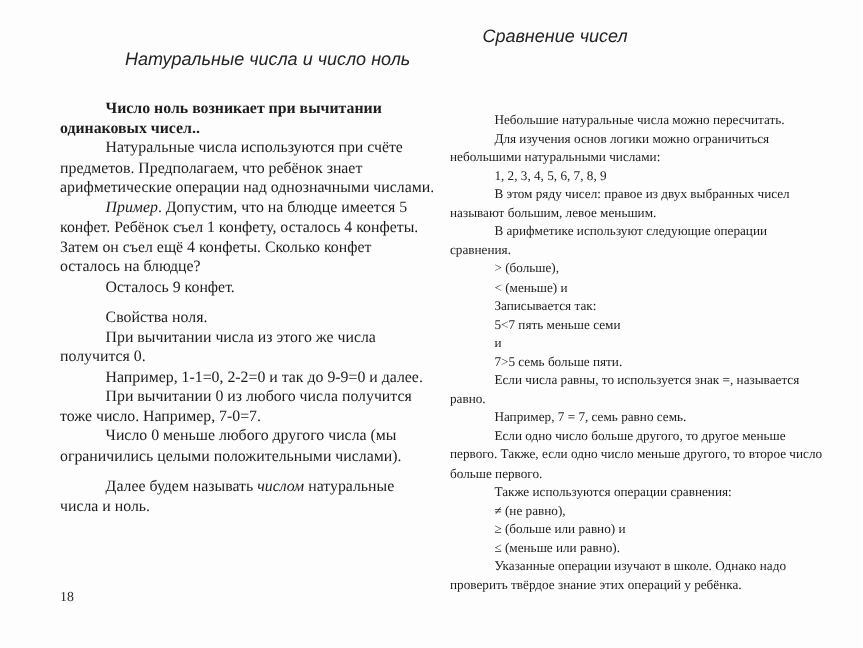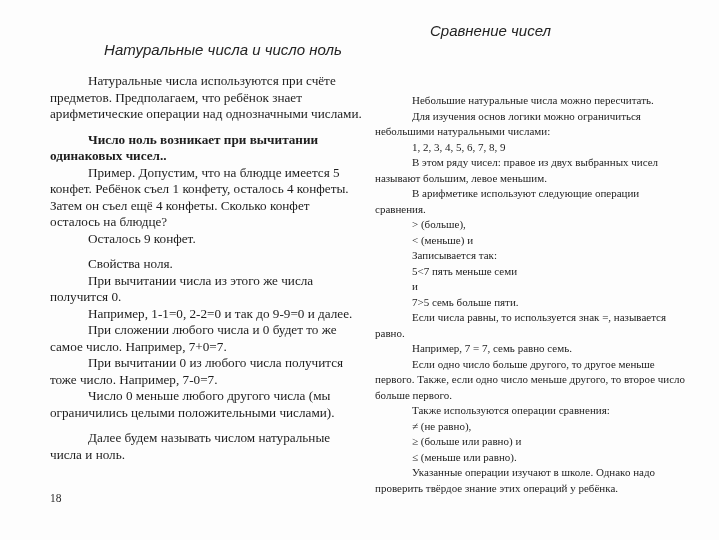--- a/index.html
+++ b/index.html
@@ -25,21 +25,21 @@
     margin: 0;
     color: #242424;
   }
   #left-title {
     left: 67px;
     top: 41px;
     width: 312px;
     text-align: center;
   }
   #right-title {
-    left: 392px;
+    left: 364px;
     top: 22px;
     width: 317px;
     padding-left: 38px;
     box-sizing: border-box;
     text-align: left;
   }
   .page-body {
     position: absolute;
   }
   #left-body {
@@ -64,20 +64,21 @@
   #right-body .para {
     text-indent: 37px;
   }
   .para.gap {
     margin-top: 9px;
   }
   .para.bold {
     font-weight: bold;
   }
   .run-italic {
+    font-style: italic;
   }
   .page-number {
     position: absolute;
     top: 492px;
     font-size: 11.5px;
     color: #2a2a2a;
   }
   #left-pagenum {
     left: 50px;
     width: 312px;
@@ -88,28 +89,27 @@
   }
 </style>
 </head>
 <body>
 
 <div class="spread">
 
   <h1 class="page-title" id="left-title">Натуральные числа и число ноль</h1>
 
   <div class="page-body" id="left-body">
+      <p class="para gap bold"><span class="run">Число ноль возникает при вычитании одинаковых чисел..</span></p>
       <p class="para"><span class="run">Натуральные числа используются при счёте предметов. Предполагаем, что ребёнок знает арифметические операции над однозначными числами.</span></p>
-      <p class="para gap bold"><span class="run">Число ноль возникает при вычитании одинаковых чисел..</span></p>
       <p class="para"><span class="run-italic">Пример</span><span class="run">. Допустим, что на блюдце имеется 5 конфет. Ребёнок съел 1 конфету, осталось 4 конфеты. Затем он съел ещё 4 конфеты. Сколько конфет осталось на блюдце?</span></p>
       <p class="para"><span class="run">Осталось 9 конфет.</span></p>
       <p class="para gap"><span class="run">Свойства ноля.</span></p>
       <p class="para"><span class="run">При вычитании числа из этого же числа получится 0.</span></p>
       <p class="para"><span class="run">Например, 1-1=0, 2-2=0 и так до 9-9=0 и далее.</span></p>
-      <p class="para"><span class="run">При сложении любого числа и 0 будет то же самое число. Например, 7+0=7.</span></p>
       <p class="para"><span class="run">При вычитании 0 из любого числа получится тоже число. Например, 7-0=7.</span></p>
       <p class="para"><span class="run">Число 0 меньше любого другого числа (мы ограничились целыми положительными числами).</span></p>
       <p class="para gap"><span class="run">Далее будем называть </span><span class="run-italic">числом</span><span class="run"> натуральные числа и ноль.</span></p>
     </div>
 
   <div class="page-number" id="left-pagenum">18</div>
 
   <h1 class="page-title" id="right-title">Сравнение чисел</h1>
 
   <div class="page-body" id="right-body">

